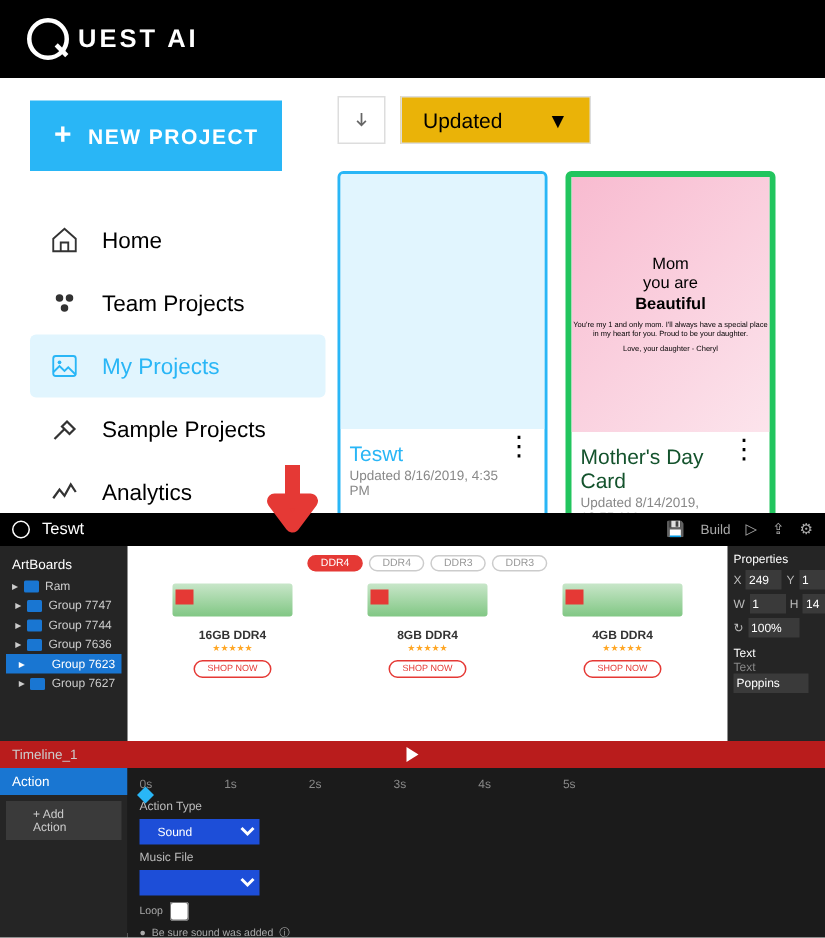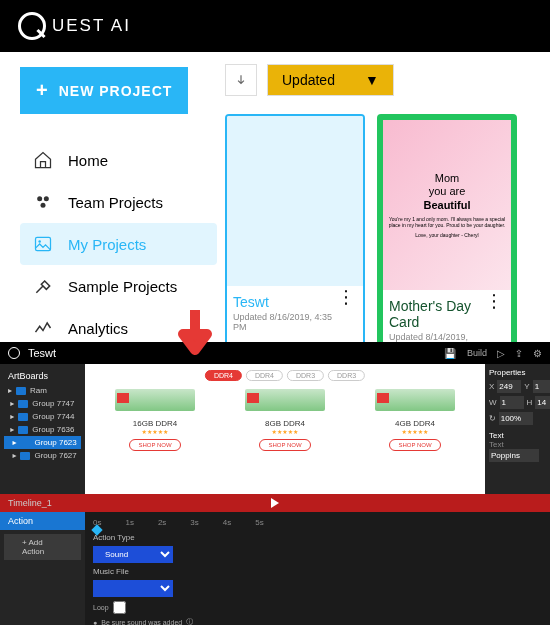--- a/index.html
+++ b/index.html
@@ -1,34 +1,34 @@
 <!DOCTYPE html>
 <html><head>
 <meta charset="utf-8">
 <style>
 *{box-sizing:border-box;margin:0;padding:0;font-family:Arial,Helvetica,sans-serif}
 body{width:550px;height:625px;background:#fff;overflow:hidden}
 .topbar{background:#000;height:52px;display:flex;align-items:center;padding-left:18px}
 .logo{display:flex;align-items:center;gap:6px}
 .logo-circle{width:28px;height:28px;border:3px solid #fff;border-radius:50%;position:relative}
 .logo-circle::after{content:'';position:absolute;width:10px;height:3px;background:#fff;bottom:2px;right:-3px;transform:rotate(45deg)}
-.logo-text{color:#fff;font-size:17px;letter-spacing:2px;font-weight:400}
+.logo-text{color:#fff;font-size:17px;letter-spacing:2px;font-weight:700}
 .upper{display:flex;height:290px}
 .sidebar{width:225px;padding:15px 8px 0 20px;flex-shrink:0}
 .new-proj{background:#29b6f6;color:#fff;border:none;padding:12px 16px;font-size:14px;font-weight:bold;letter-spacing:1px;display:flex;align-items:center;gap:10px;cursor:pointer;margin-bottom:25px}
 .plus{font-size:20px;font-weight:bold}
 .nav-item{display:flex;align-items:center;gap:14px;padding:10px 12px;font-size:15px;cursor:pointer;border-radius:4px}
 .nav-item.active{background:#e1f5fe;color:#29b6f6}
 .nav-icon{width:22px;height:22px;display:flex;align-items:center;justify-content:center;flex-shrink:0}
 .content{flex:1;padding:12px 10px 0 0}
 .toolbar{display:flex;align-items:center;gap:10px;margin-bottom:18px}
 .sort-btn{width:32px;height:32px;border:1px solid #ddd;background:#fff;display:flex;align-items:center;justify-content:center;cursor:pointer}
 .sort-sel{border:1px solid #ddd;background:#eab308;padding:7px 14px;display:flex;align-items:center;gap:30px;cursor:pointer;font-size:14px}
 .cards{display:flex;gap:12px}
-.card{width:140px;border:6px solid #22c55e;border-radius:4px;overflow:hidden}
+.card{width:140px;border:4px solid #22c55e;border-radius:4px;overflow:hidden}
 .card.selected{border:2px solid #29b6f6}
 .card-thumb{height:170px;background:#e1f5fe}
 .card-thumb.mother{background:linear-gradient(135deg,#f8bbd0,#fce4ec);display:flex;flex-direction:column;align-items:center;justify-content:center;font-family:cursive;position:relative}
 .mother-text{font-size:11px;text-align:center;line-height:1.2}
 .mother-sub{font-size:5px;margin-top:4px;text-align:center}
 .card-meta{padding:8px 6px;display:flex;align-items:flex-start;justify-content:space-between}
 .card-title{font-size:14px;color:#14532d}
 .card.selected .card-title{color:#29b6f6}
 .card-date{font-size:9px;color:#888;margin-top:2px}
 .kebab{font-size:18px;line-height:0.4;cursor:pointer;padding:0 2px}
@@ -44,34 +44,34 @@
 .tree-item{display:flex;align-items:center;gap:4px;padding:2px 4px;font-size:8px;color:#ccc}
 .tree-item.sel{background:#1976d2;color:#fff}
 .folder{width:10px;height:8px;background:#1976d2;border-radius:1px}
 .canvas{flex:1;background:#fff;display:flex;gap:20px;padding:25px 15px 5px;position:relative}
 .pill-row{position:absolute;top:6px;left:50%;transform:translateX(-50%);display:flex;gap:4px}
 .pill{border:1px solid #ccc;border-radius:8px;padding:1px 8px;font-size:7px;color:#999}
 .pill.active{background:#e53935;color:#fff;border-color:#e53935}
 .product{text-align:center;flex:1}
 .ram{width:80px;height:22px;background:linear-gradient(#c8e6c9,#81c784);margin:0 auto 4px;border-radius:2px;position:relative}
 .ram::before{content:'';position:absolute;left:2px;top:4px;width:12px;height:10px;background:#e53935}
-.prod-name{font-size:8px;font-weight:normal;margin-top:8px;color:#333}
+.prod-name{font-size:8px;font-weight:bold;margin-top:8px;color:#333}
 .stars{color:#ffa726;font-size:6px}
 .shop-btn{border:1px solid #e53935;color:#e53935;font-size:6px;padding:2px 8px;border-radius:8px;margin-top:4px;display:inline-block}
 .ed-right{width:65px;background:#252525;padding:4px;font-size:8px}
 .prop-row{display:flex;gap:3px;margin:3px 0;align-items:center}
 .prop-input{background:#3a3a3a;border:none;color:#fff;width:24px;padding:2px;font-size:8px}
 .playbar{background:#b91c1c;height:18px;display:flex;align-items:center;justify-content:center;position:relative}
 .play-tri{width:0;height:0;border-left:8px solid #fff;border-top:5px solid transparent;border-bottom:5px solid transparent}
 .timeline{display:flex;height:120px}
 .tl-left{width:85px;background:#252525}
 .tl-tab{background:#1976d2;color:#fff;padding:4px 8px;font-size:9px}
 .tl-add{background:#3a3a3a;padding:4px 18px;font-size:8px;margin:4px;color:#ccc}
 .tl-mid{flex:1;background:#1b1b1b;padding:4px 8px;position:relative}
-.tl-ruler{display:flex;gap:24px;font-size:8px;color:#888;padding:2px 0}
+.tl-ruler{display:flex;gap:48px;font-size:8px;color:#888;padding:2px 0}
 .tl-field{display:flex;align-items:center;gap:8px;margin:4px 0;font-size:8px}
 .tl-select{background:#1d4ed8;border:none;color:#fff;padding:3px 8px;font-size:8px;width:80px}
 .tl-check{font-size:7px;color:#aaa;display:flex;align-items:center;gap:4px;margin:3px 0}
 .marker{position:absolute;top:14px;left:8px;width:8px;height:8px;background:#29b6f6;transform:rotate(45deg)}
 </style>
 </head>
 <body>
 
 <div class="topbar">
   <div class="logo">

